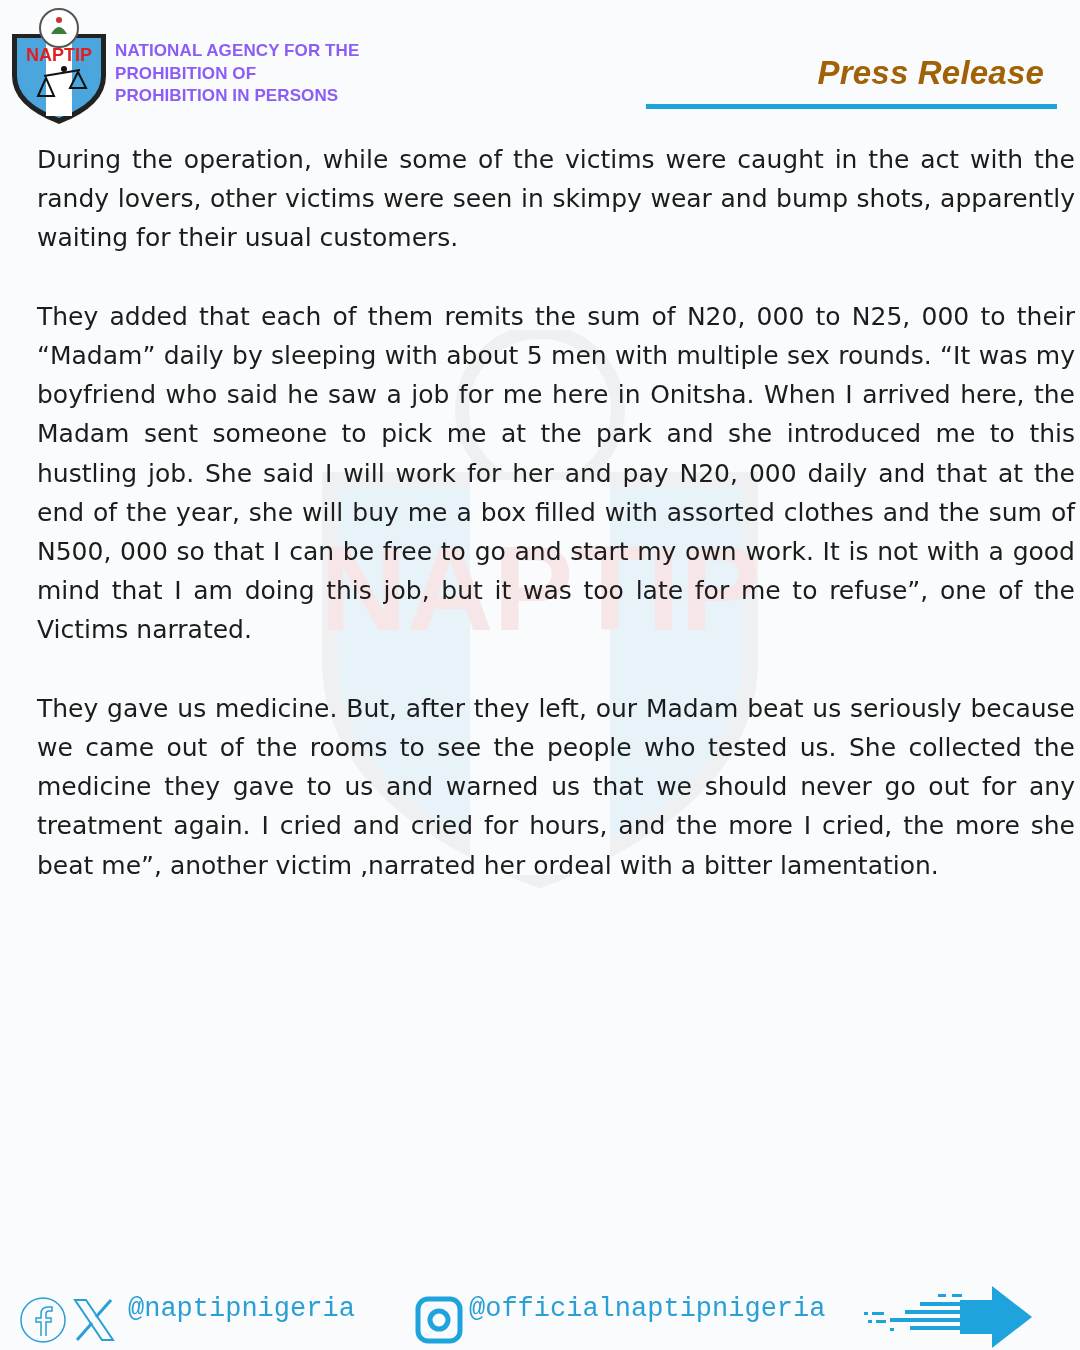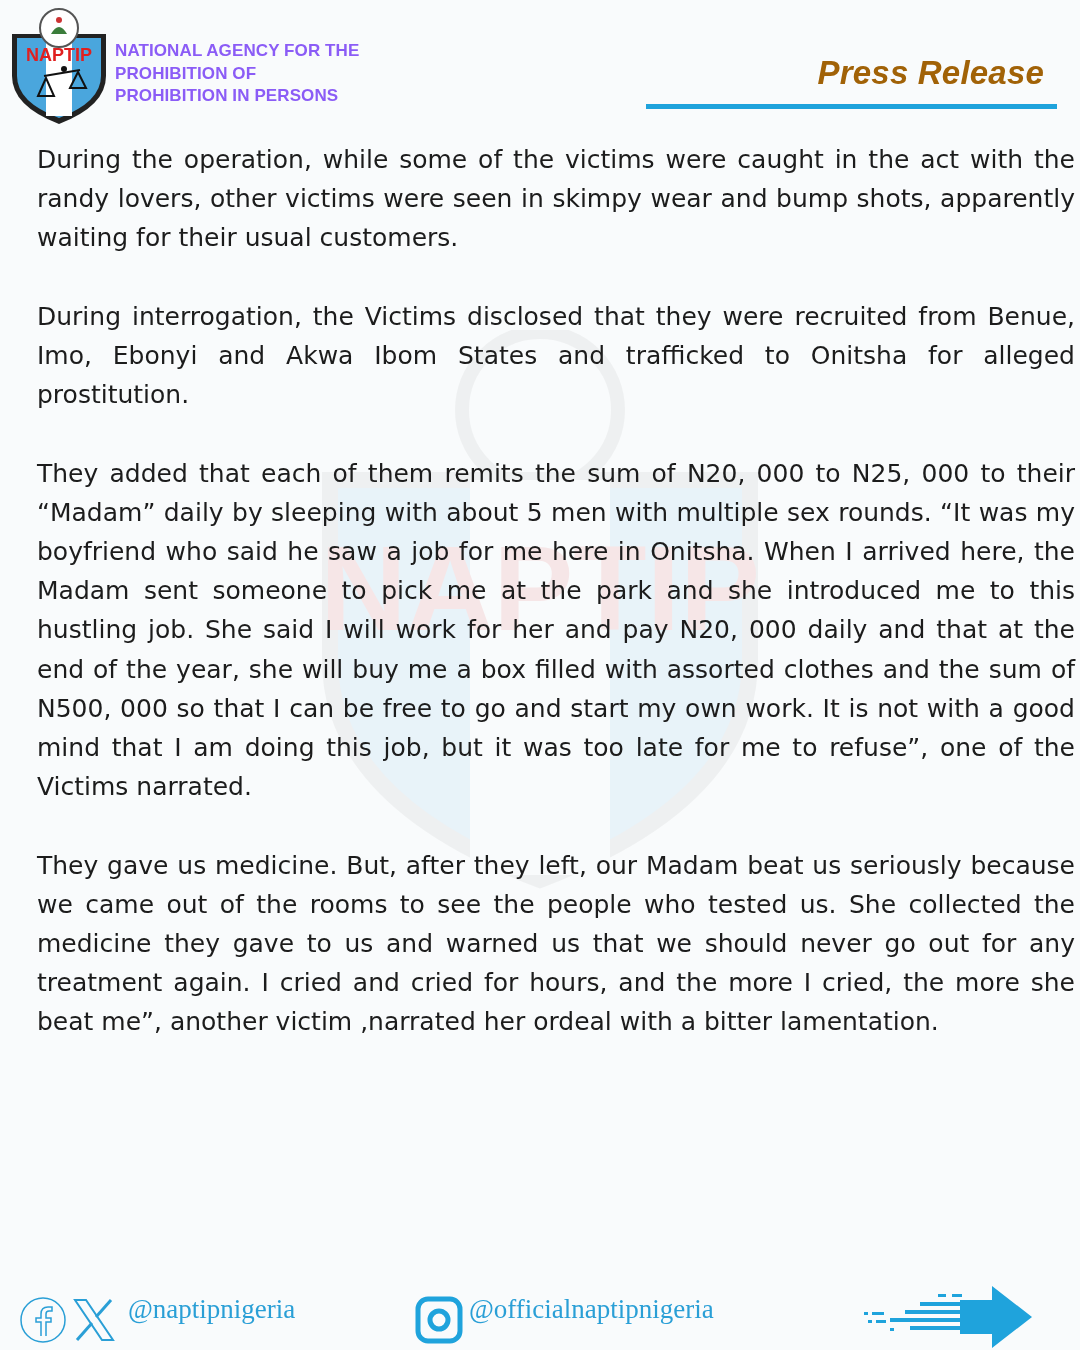--- a/index.html
+++ b/index.html
@@ -38,21 +38,21 @@
     font-size: 25px; line-height: 39.2px;
     text-align: justify; color: #1c1c1c; margin-left: 16px;
   }
   main.body-text p { margin: 0 0 39.2px 0; }
   footer.social {
     position: absolute; left: 0; top: 1286px; width: 1080px; height: 64px;
   }
   .icon { position: absolute; }
   .handle {
     position: absolute; top: 8px;
-    font-family: Liberation Serif, serif; font-size: 27px; color: #2a9fd6;
+    font-family: Liberation Mono, monospace; font-size: 27px; color: #2a9fd6;
     white-space: nowrap;
   }
 </style>
 </head>
 <body>
 
 <svg class="watermark" viewBox="0 0 500 560">
   <circle cx="250" cy="80" r="78" fill="none" stroke="#8a8a8a" stroke-width="14"></circle>
   <path d="M40 150 L460 150 L460 330 Q460 470 250 550 Q40 470 40 330 Z" fill="#4aa6dd" stroke="#8a8a8a" stroke-width="16"></path>
   <rect x="180" y="150" width="140" height="395" fill="#ffffff"></rect>
@@ -77,21 +77,20 @@
     <div>NATIONAL AGENCY FOR THE</div>
     <div>PROHIBITION OF</div>
     <div>PROHIBITION IN PERSONS</div>
   </div>
   <div class="pr-title">Press Release</div>
   <div class="pr-rule"></div>
 </header>
 
 <main class="body-text">
   <p>During the operation, while some of the victims were caught in the act with the randy lovers, other victims were seen in skimpy wear and bump shots, apparently waiting for their usual customers.</p>
-  <p>During interrogation, the Victims disclosed that they were recruited from Benue, Imo, Ebonyi and Akwa Ibom States and trafficked to Onitsha for alleged prostitution.</p>
   <p>They added that each of them remits the sum of N20, 000 to N25, 000 to their “Madam” daily by sleeping with about 5 men with multiple sex rounds. “It was my boyfriend who said he saw a job for me here in Onitsha. When I arrived here, the Madam sent someone to pick me at the park and she introduced me to this hustling job. She said I will work for her and pay N20, 000 daily and that at the end of the year, she will buy me a box filled with assorted clothes and the sum of N500, 000 so that I can be free to go and start my own work. It is not with a good mind that I am doing this job, but it was too late for me to refuse”, one of the Victims narrated.</p>
   <p>They gave us medicine. But, after they left, our Madam beat us seriously because we came out of the rooms to see the people who tested us. She collected the medicine they gave to us and warned us that we should never go out for any treatment again. I cried and cried for hours, and the more I cried, the more she beat me”, another victim ,narrated her ordeal with a bitter lamentation.</p>
 </main>
 
 <footer class="social">
   <svg class="icon" style="left:19px;top:10px;width:48px;height:48px" viewBox="0 0 48 48">
     <circle cx="24" cy="24" r="22" fill="none" stroke="#2a9fd6" stroke-width="1.5"></circle>
     <path d="M27 40 L27 26 L32 26 L32 22 L27 22 L27 18 Q27 15 30 15 L33 15 L33 11 L29 11 Q22 11 22 18 L22 22 L17 22 L17 26 L22 26 L22 40" fill="none" stroke="#2a9fd6" stroke-width="1.5"></path>
   </svg>
   <svg class="icon" style="left:73px;top:12px;width:42px;height:44px" viewBox="0 0 42 44">

